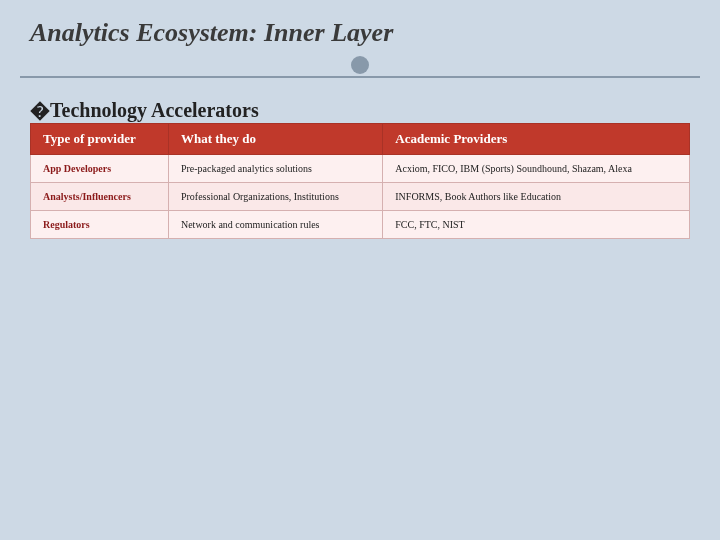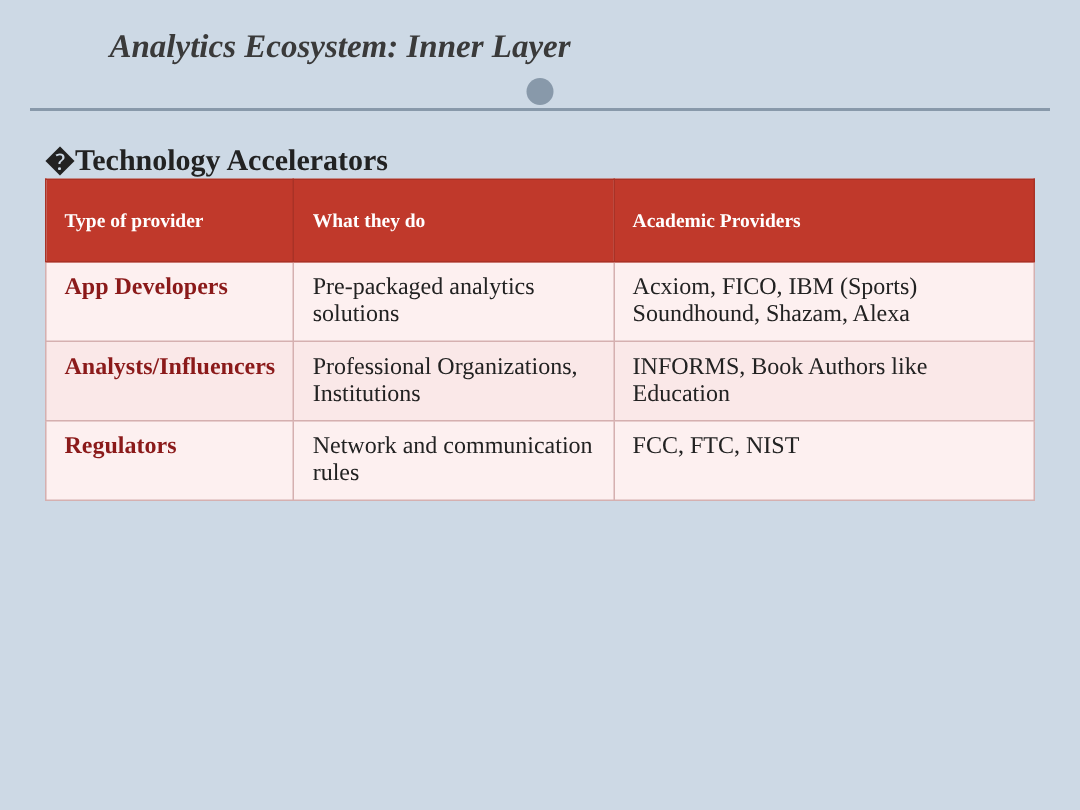--- a/index.html
+++ b/index.html
@@ -19,25 +19,24 @@
       position: relative;
       padding: 0;
     }
 
     .title-bar {
       background: #cdd9e5;
       padding: 18px 30px 10px 30px;
     }
 
     .title-text {
-      font-size: 22px;
+      font-size: 26px;
       font-weight: bold;
       color: #3a3a3a;
       font-style: italic;
-      margin-left: 43px;
     }
 
     .divider {
       height: 2px;
       background: #8899aa;
       margin: 0 20px;
     }
 
     .content-area {
       padding: 18px 30px 18px 30px;
@@ -56,35 +55,35 @@
     }
 
     thead tr {
       background: #c0392b;
     }
 
     thead th {
       color: #fff;
       font-size: 13px;
       font-weight: bold;
-      padding: 19px 12px;
+      padding: 7px 12px;
       text-align: left;
       border: 1px solid #a93226;
     }
 
     tbody tr {
       background: #fdf0f0;
     }
 
     tbody tr:nth-child(even) {
       background: #fae8e8;
     }
 
     tbody td {
-      font-size: 16px;
+      font-size: 10px;
       color: #222;
       padding: 8px 12px;
       border: 1px solid #d5b0b0;
       vertical-align: top;
     }
 
     tbody td:first-child {
       font-weight: bold;
       color: #8b1a1a;
     }

